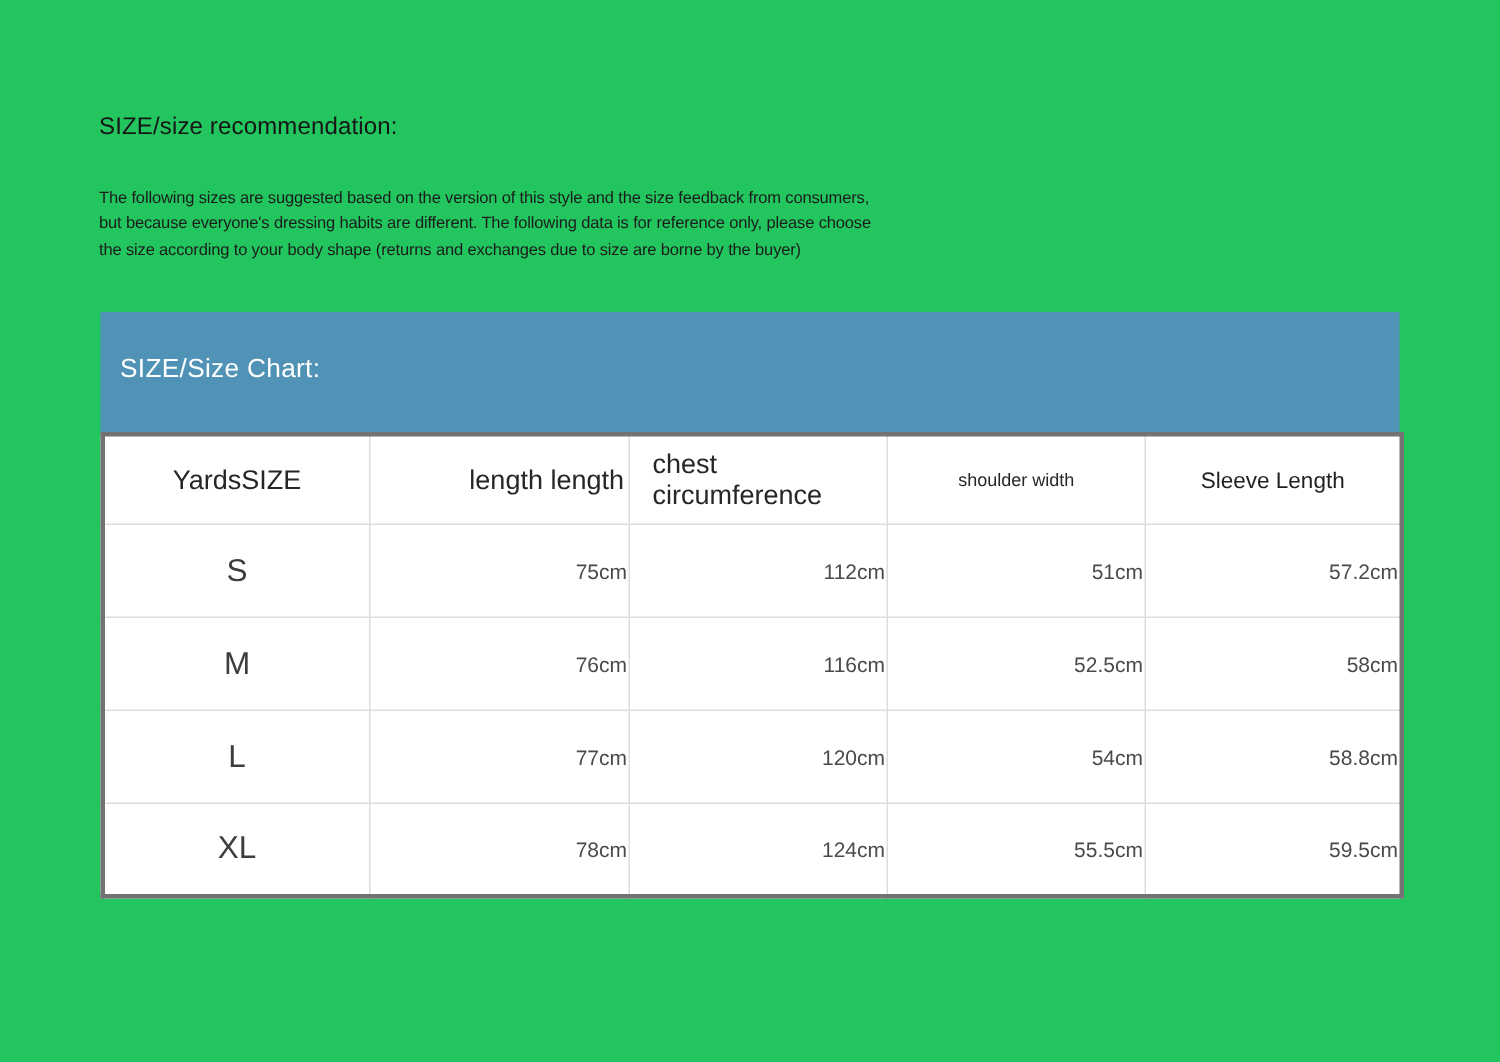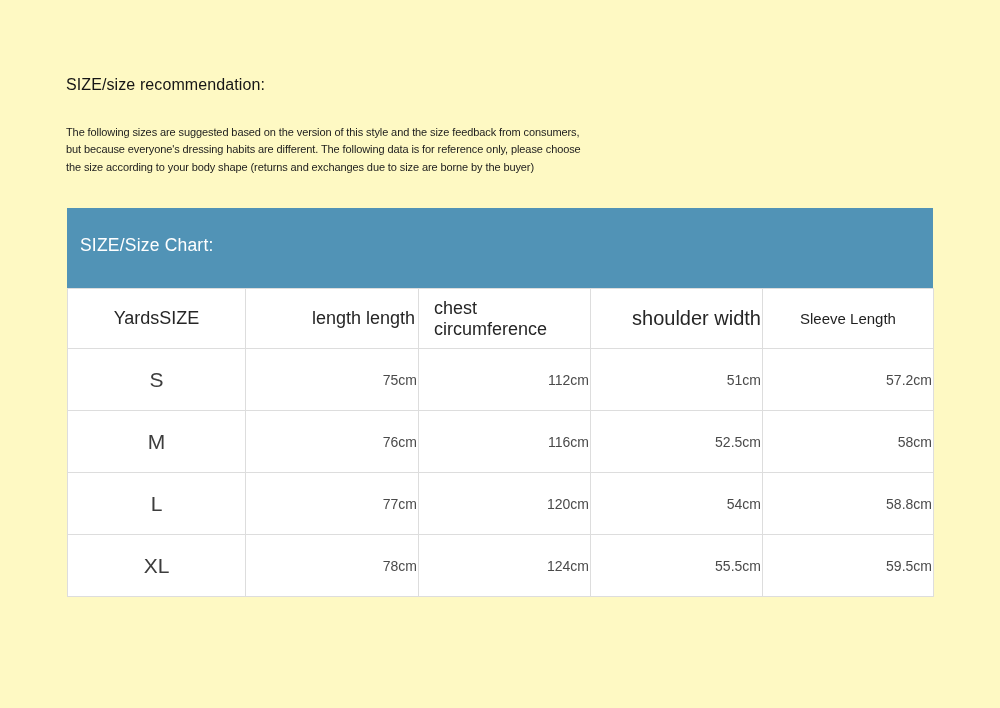--- a/index.html
+++ b/index.html
@@ -5,21 +5,21 @@
   html, body {
     margin: 0;
     padding: 0;
     background: #ffffff;
     font-family: "Liberation Sans", "DejaVu Sans", sans-serif;
   }
   #page {
     position: relative;
     width: 1000px;
     height: 708px;
-    background: #fef9c3;
+    background: #22c55e;
     overflow: hidden;
   }
   #section-heading {
     position: absolute;
     left: 66px;
     top: 75px;
     font-size: 16px;
     line-height: 19px;
     color: #161616;
     letter-spacing: 0.1px;
@@ -54,21 +54,21 @@
   #size-chart-title {
     color: #ffffff;
     font-size: 17.5px;
     letter-spacing: 0.2px;
   }
   table.size-table {
     border-collapse: collapse;
     table-layout: fixed;
     width: 866px;
     background: #ffffff;
-    border: 1px solid #737373;
+    border: 3px solid #737373;
   }
   table.size-table td, table.size-table th {
     border: 1px solid #dddddd;
     box-sizing: border-box;
     font-weight: normal;
     vertical-align: middle;
     overflow: hidden;
   }
   tr.header-row { height: 60px; }
   tr.data-row   { height: 62px; }
@@ -86,22 +86,22 @@
   th.col-chest {
     text-align: left;
     padding-left: 15px;
     padding-right: 34px;
     font-size: 18px;
     line-height: 21px;
     color: #262626;
     margin-left: 37px;
   }
   th.col-shoulder {
-    text-align: right;
-    font-size: 20px;
+    text-align: center;
+    font-size: 12px;
     color: #262626;
   }
   th.col-sleeve {
     text-align: center;
     font-size: 15px;
     color: #1f1f1f;
   }
   td.size-label {
     text-align: center;
     font-size: 21px;

